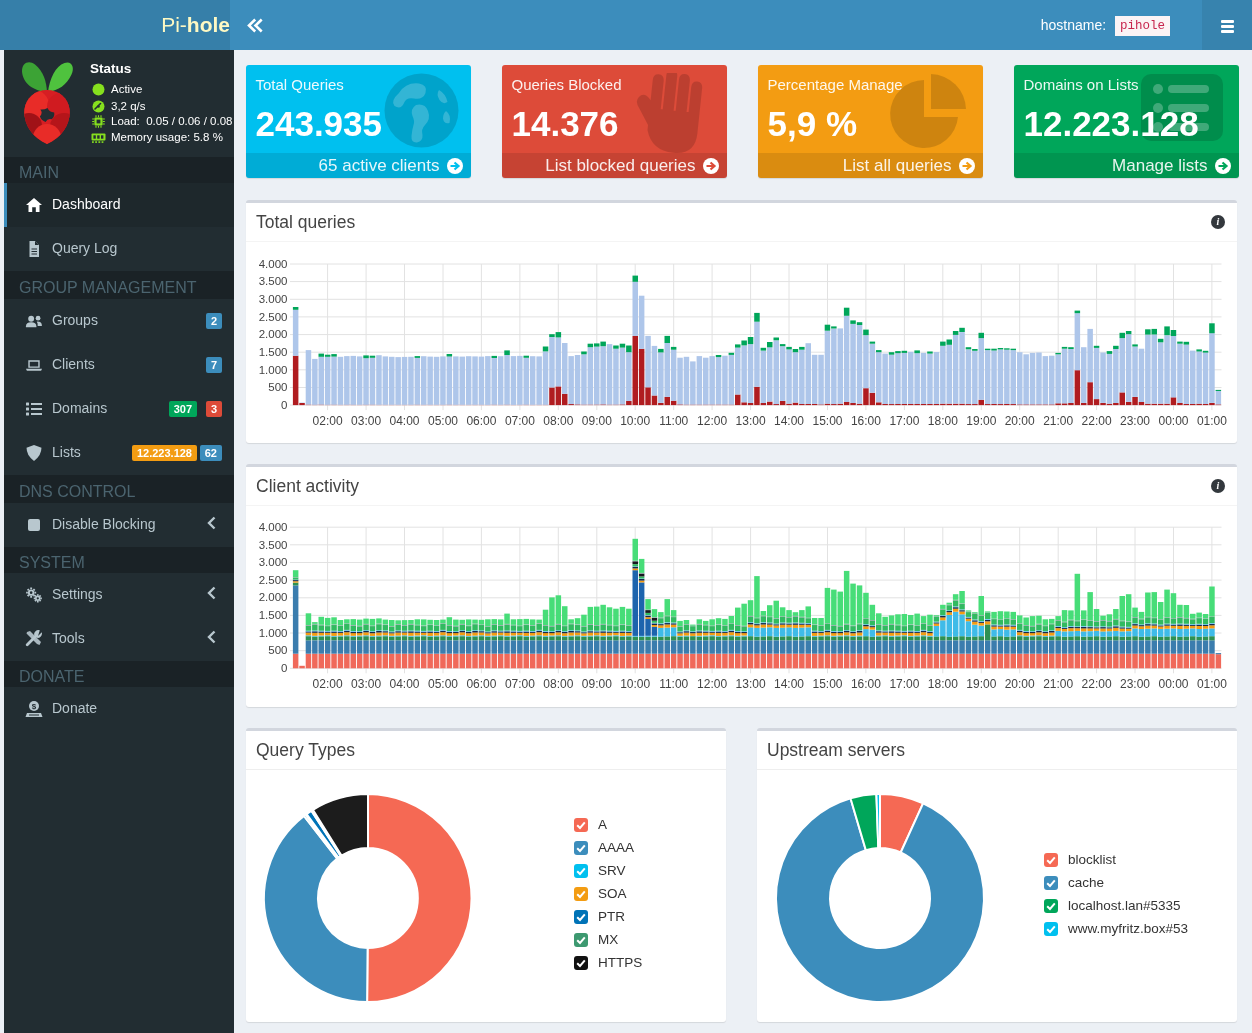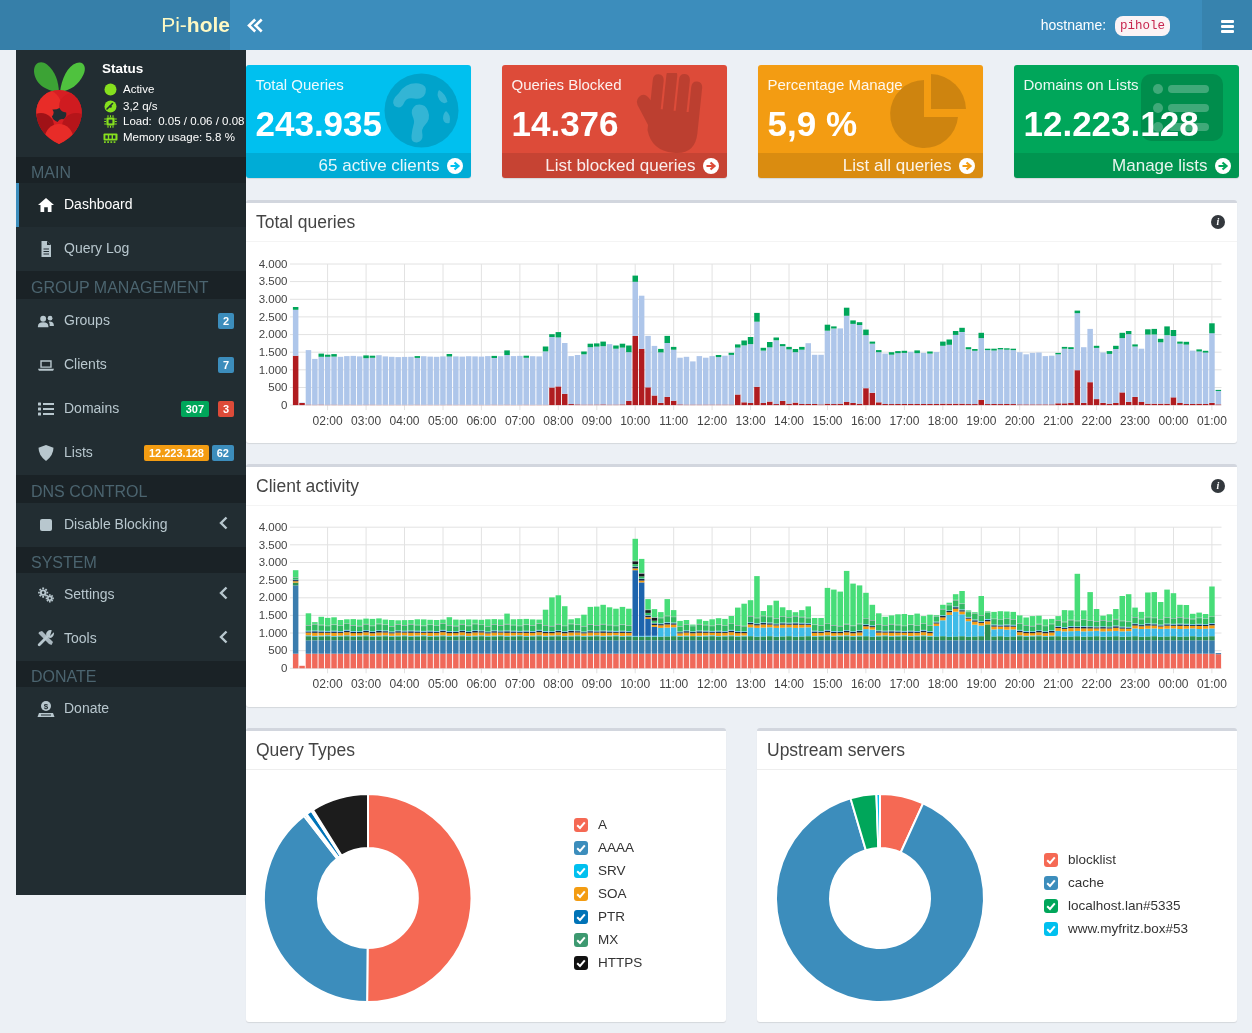--- a/index.html
+++ b/index.html
@@ -4,25 +4,25 @@
 *{margin:0;padding:0;box-sizing:border-box}
 html,body{width:1252px;height:1033px;overflow:hidden}
 body{font-family:"Liberation Sans",sans-serif;background:#ecf0f5;position:relative}
 
 #logo{position:absolute;left:0;top:0;width:230px;height:50px;background:#367fa9;color:#fef9c3;
  text-align:right;line-height:50px;font-size:21px;font-weight:300}
 #logo b{font-weight:700}
 #nav{position:absolute;left:230px;top:0;right:0;height:50px;background:#3c8dbc}
 #nav .host{position:absolute;right:82px;top:0;height:50px;line-height:50px;color:#fff;font-size:14px}
 #nav .code{display:inline-block;background:#fbf3f5;color:#c7254e;font-family:"Liberation Mono",monospace;
- font-size:12.5px;border-radius:8px;padding:3px 5px;line-height:14px;vertical-align:middle;margin-left:5px}
+ font-size:12.5px;border-radius:0;padding:3px 5px;line-height:14px;vertical-align:middle;margin-left:5px}
 #nav .burger{position:absolute;right:0;top:0;width:50px;height:50px;background:rgba(0,0,0,0.07)}
 #nav .burger i{position:absolute;left:19px;width:13px;height:2.6px;background:#fff;border-radius:1px}
 
-#side{position:absolute;left:16px;top:50px;width:230px;height:845px;background:#222d32}
+#side{position:absolute;left:4px;top:50px;width:230px;height:983px;background:#222d32}
 #side .panel{position:relative;height:107px}
 #side .status-h{position:absolute;left:86px;color:#fff;font-weight:700;font-size:13.5px}
 #side .st-row{position:absolute;left:86px;color:#fff;font-size:11.5px;height:14px;line-height:13px}
 #side .st-row .txt{position:absolute;left:21px;top:0;white-space:nowrap}
 .shead{position:relative;background:#1a2226;color:#4b646f;font-size:16px;padding:7px 15px 7px 15px;height:26px}
 .mitem{position:relative;height:44px;color:#b8c7ce;font-size:14px}
 .mitem.active{background:#1e282c;color:#fff;border-left:3px solid #3c8dbc}
 .mitem .mico{position:absolute;left:21px;top:13px;width:18px;height:18px}
 .mitem.active .mico{left:18px}
 .mitem .mtxt{position:absolute;left:48px;top:13px}

